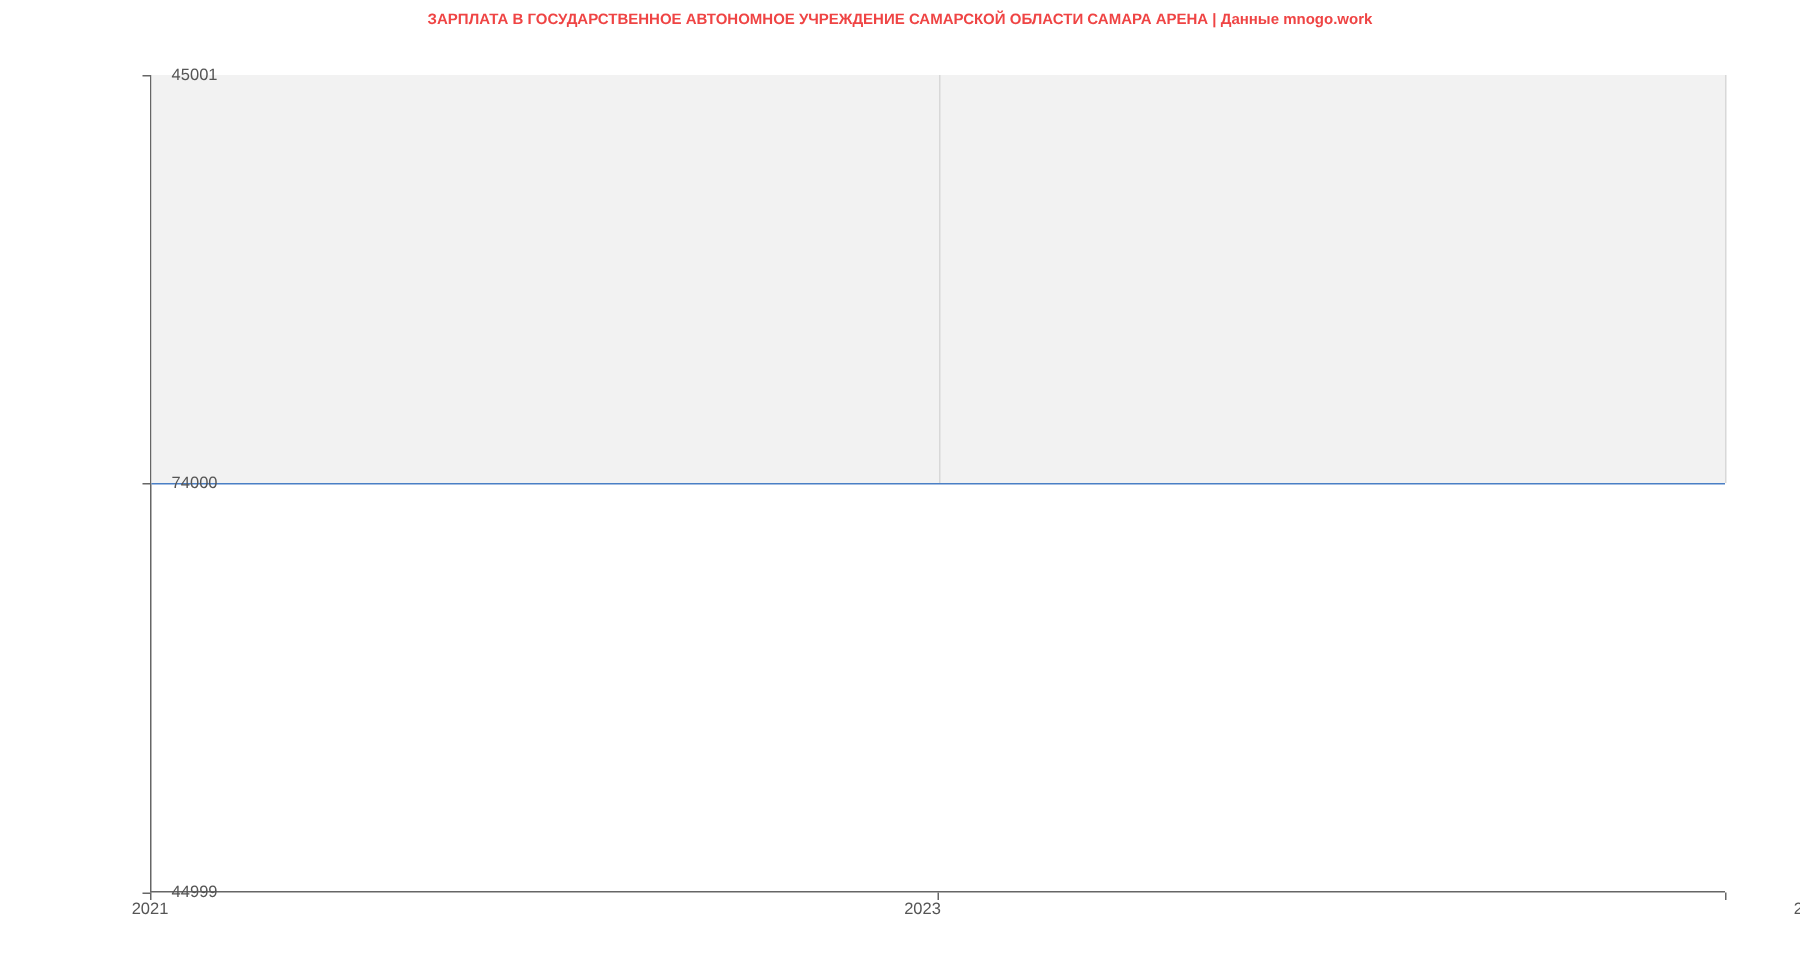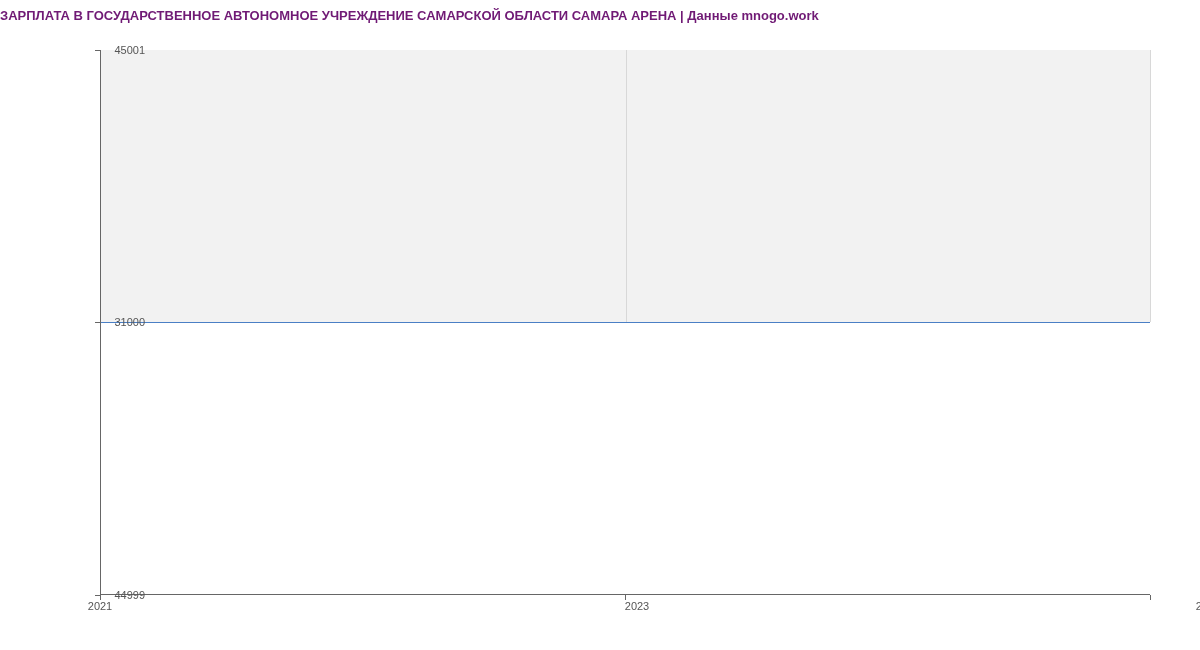--- a/index.html
+++ b/index.html
@@ -4,23 +4,24 @@
   <style>
     * { margin: 0; padding: 0; box-sizing: border-box; }
     body {
       font-family: Arial, sans-serif;
       background: #ffffff;
       width: 1200px;
       height: 650px;
       position: relative;
     }
     .title {
-      font-size: 13px;
+      text-align: center;
+      font-size: 10px;
       font-weight: bold;
-      color: #701a75;
+      color: #ef4444;
       padding-top: 8px;
       padding-bottom: 4px;
     }
     .chart-container {
       position: absolute;
       left: 100px;
       top: 50px;
       width: 1050px;
       height: 545px;
     }
@@ -93,26 +94,26 @@
 <div class="chart-container">
   <div class="plot-area">
     <div class="shaded-region"></div>
     <div class="grid-vline" style="left:50%;"></div>
     <div class="grid-vline" style="left:100%;"></div>
     <div class="data-line"></div>
   </div>
 </div>
 
 <div class="y-tick-label" style="top:50px;">45001</div>
-<div class="y-tick-label" style="top:322px;">31000</div>
+<div class="y-tick-label" style="top:322px;">74000</div>
 <div class="y-tick-label" style="top:595px;text-align:right;">44999</div>
 
 <div class="tick-mark-y" style="top:50px;"></div>
 <div class="tick-mark-y" style="top:322px;"></div>
 <div class="tick-mark-y" style="top:595px;"></div>
 
 <div class="x-tick-label" style="left:100px;">2021</div>
-<div class="x-tick-label" style="left:637px;">2023</div>
+<div class="x-tick-label" style="left:615px;">2023</div>
 <div class="x-tick-label" style="left:1208px;">2024</div>
 
 <div class="tick-mark-x" style="left:100px;"></div>
 <div class="tick-mark-x" style="left:625px;"></div>
 <div class="tick-mark-x" style="left:1150px;"></div>
 
 </body></html>

